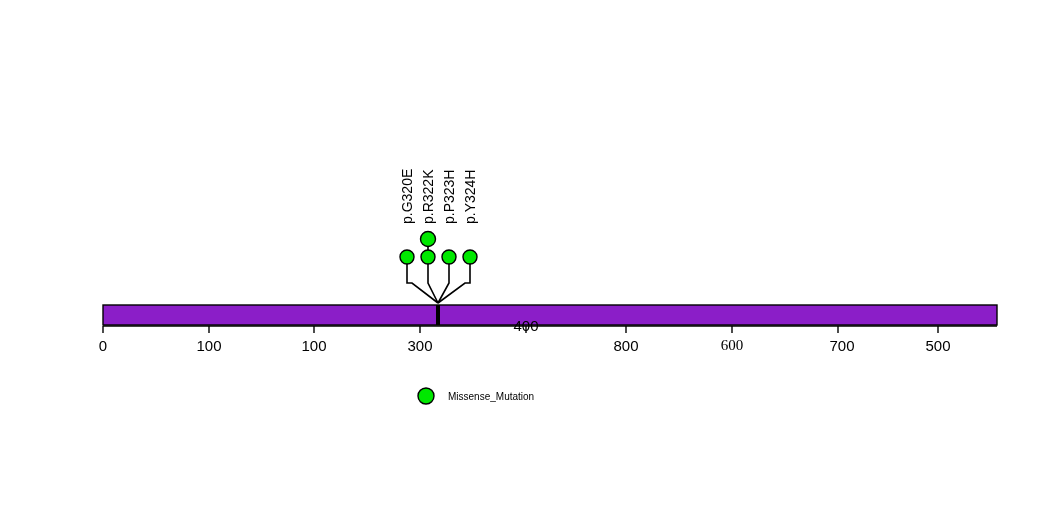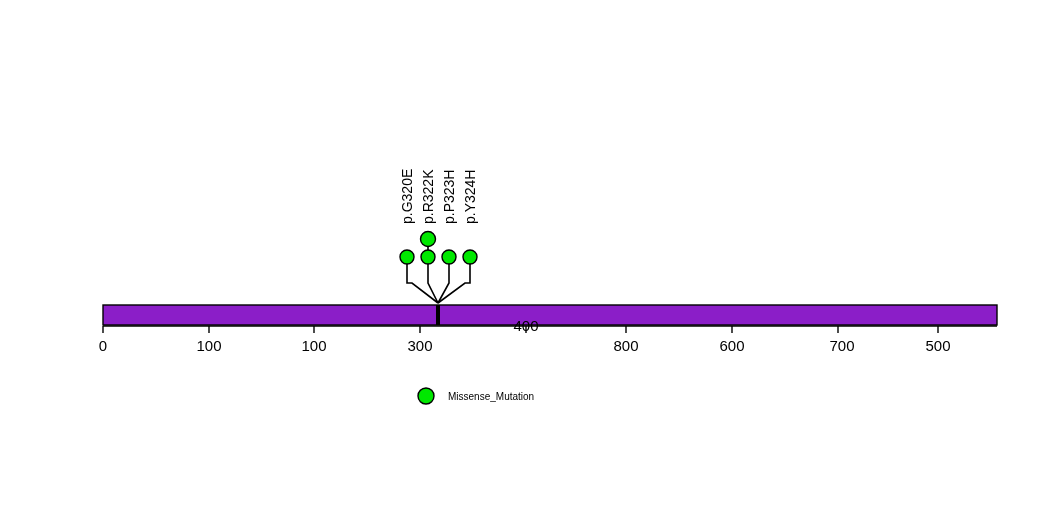--- a/index.html
+++ b/index.html
@@ -96,21 +96,21 @@
     <circle cx="426" cy="396" r="8" fill="#00E800" stroke="#000000" stroke-width="1.4"></circle>
   </svg>
 
   <div>
     <span class="tick-label" style="left:83px;  top:338px; width:40px;">0</span>
     <span class="tick-label" style="left:189px; top:338px; width:40px;">100</span>
     <span class="tick-label" style="left:294px; top:338px; width:40px;">100</span>
     <span class="tick-label" style="left:400px; top:338px; width:40px;">300</span>
     <span class="tick-label" style="left:506px; top:318px; width:40px;">400</span>
     <span class="tick-label" style="left:606px; top:338px; width:40px;">800</span>
-    <span class="tick-label" style="left:712px; top:338px; width:40px;">600</span>
+    <span class="tick-label" style="left:712px; top:338px; width:40px;font-family:Liberation Serif, serif;">600</span>
     <span class="tick-label" style="left:774px; top:338px; width:40px;margin-left:48px;">700</span>
     <span class="tick-label" style="left:918px; top:338px; width:40px;">500</span>
   </div>
 
   <div>
     <span class="mut-label" style="left:400px; top:224px;">p.G320E</span>
     <span class="mut-label" style="left:421px; top:224px;">p.R322K</span>
     <span class="mut-label" style="left:442px; top:224px;">p.P323H</span>
     <span class="mut-label" style="left:463px; top:224px;">p.Y324H</span>
   </div>

